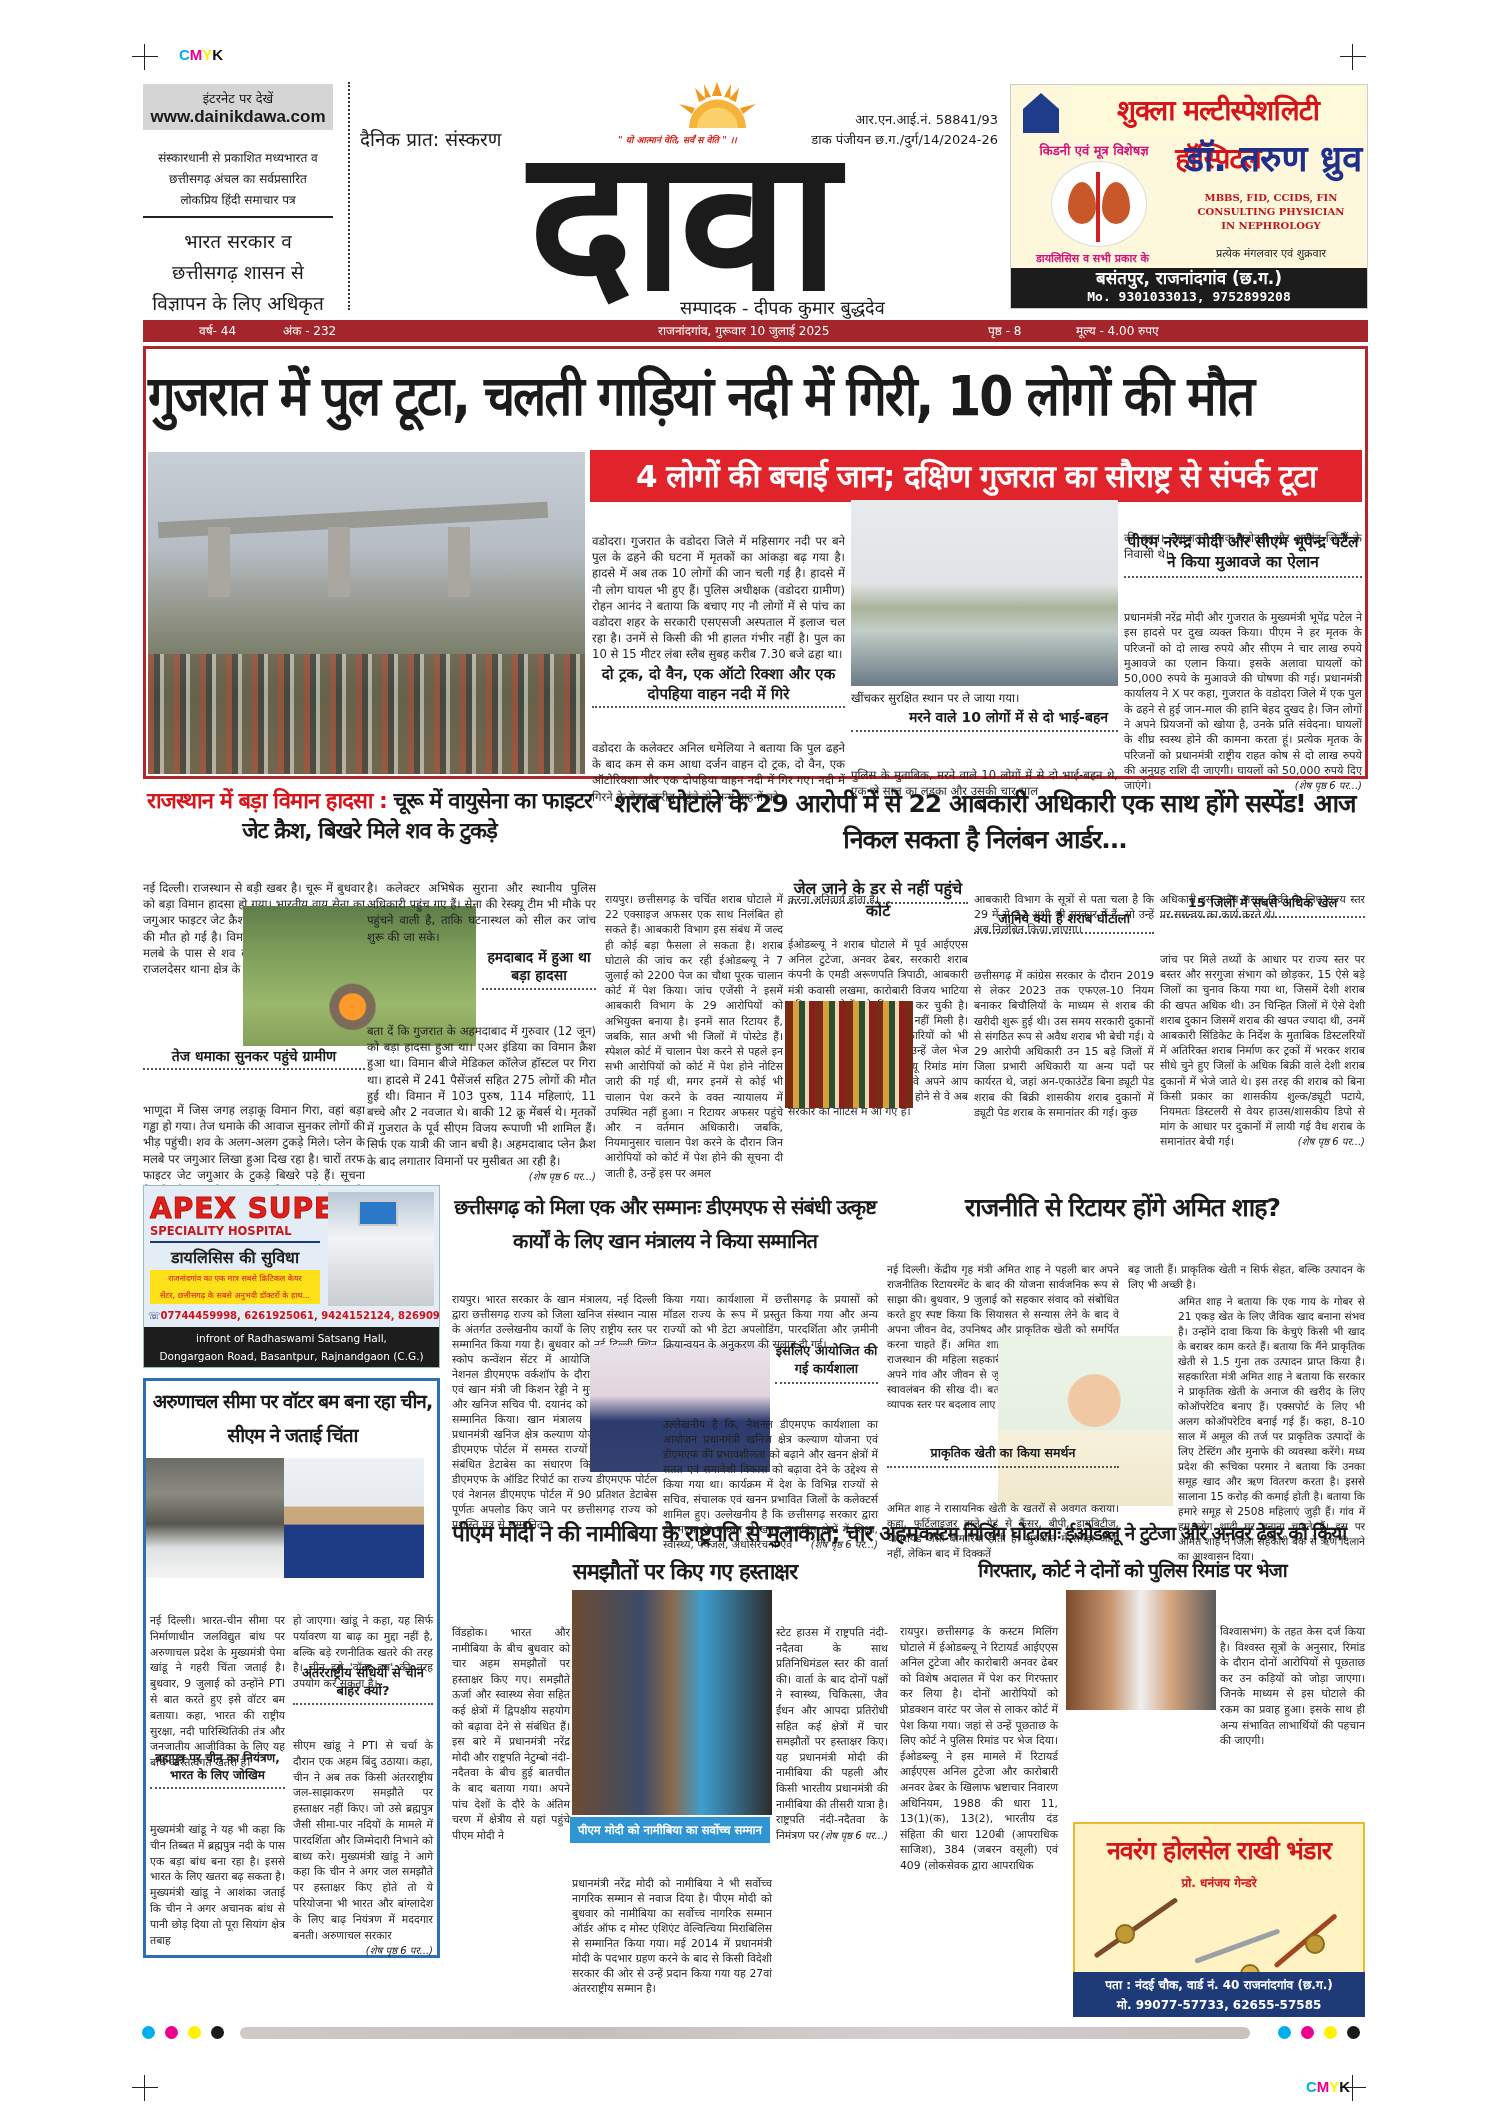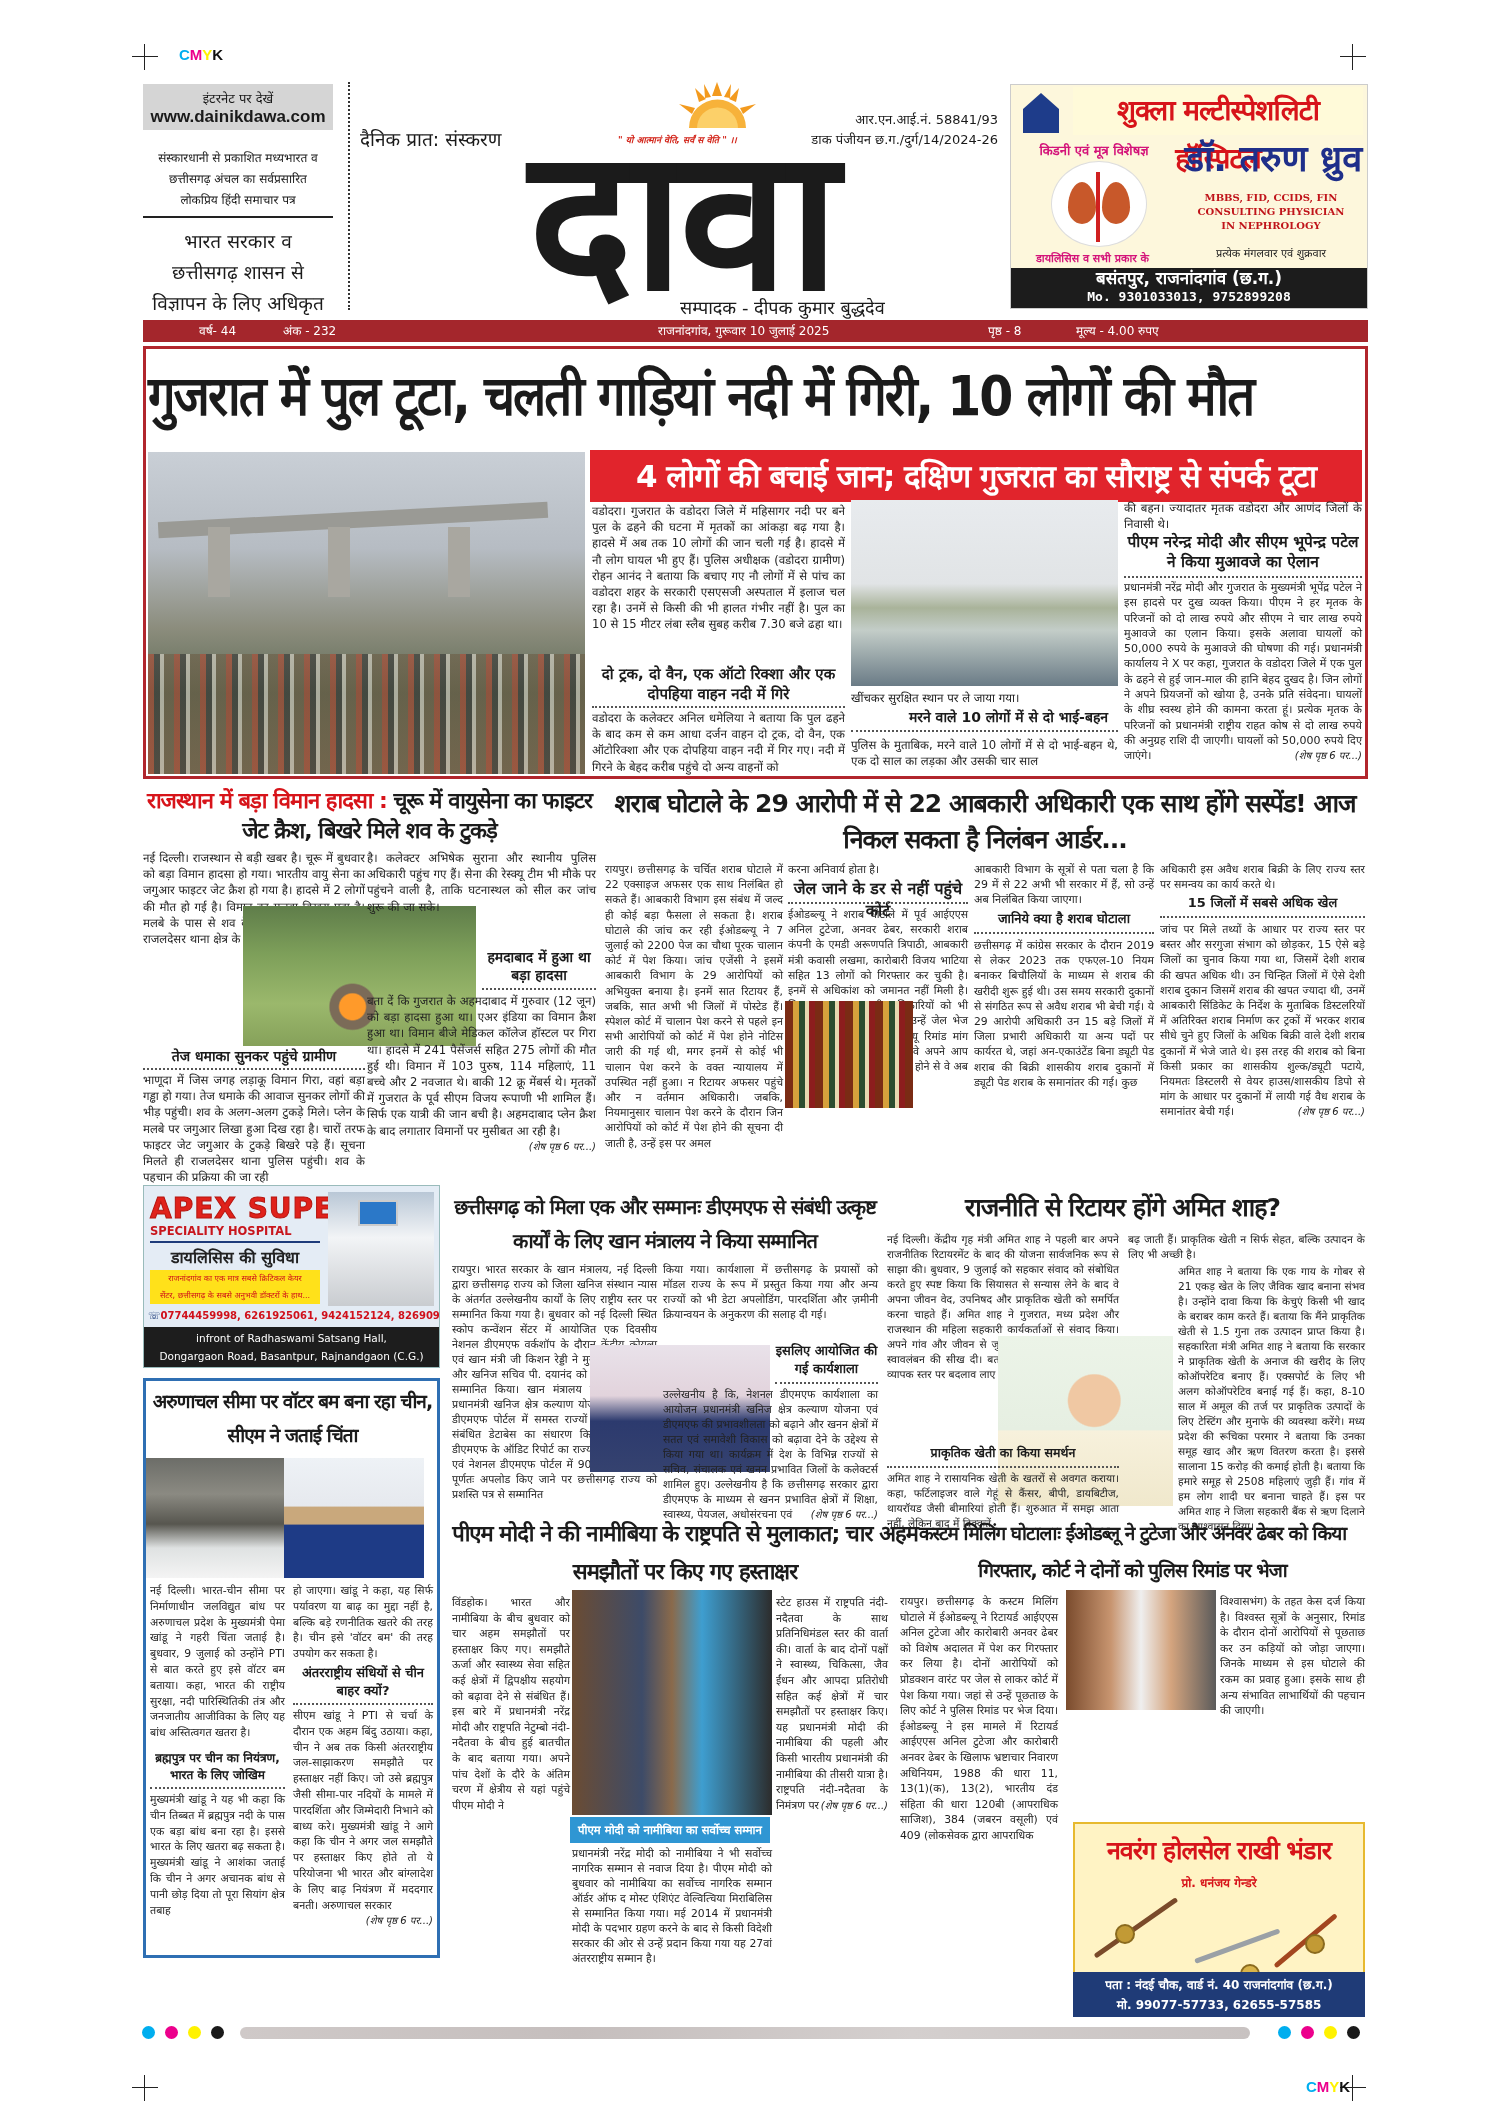--- a/index.html
+++ b/index.html
@@ -57,21 +57,21 @@
   .strip span { position: absolute; top: 0; }
 
   
   .lead-box { left: 143px; top: 346px; width: 1225px; height: 433px; border: 3px solid #b1262d; border-top-width: 3px; }
   .lead-head { left: 148px; top: 352px; width: 1216px; font-family: "DejaVu Sans", sans-serif; font-weight: 900; font-size: 49px; line-height: 80px; letter-spacing: -2px; color: #1b1b1b; transform: scaleY(1.12); transform-origin: top left; white-space: nowrap; }
   .lead-photo { left: 148px; top: 452px; width: 437px; height: 322px; background: linear-gradient(180deg,#c9cfd6 0%,#b6bcc3 30%,#8b8c7c 55%,#5f6b57 75%,#7b745d 100%); overflow: hidden; }
   .lead-photo .bridge { position: absolute; left: 10px; top: 60px; width: 390px; height: 16px; background: #9a9a95; transform: rotate(-3deg); }
   .lead-photo .pier { position: absolute; top: 75px; width: 22px; height: 70px; background: #a9a7a0; }
   .lead-photo .crowd { position: absolute; left: 0; bottom: 0; width: 100%; height: 120px; background: repeating-linear-gradient(90deg,#b3412a 0 6px,#2d2d2d 6px 12px,#e8e2d6 12px 16px,#6b5a41 16px 26px); opacity: .55; }
   .subhead-red { left: 590px; top: 450px; width: 772px; height: 52px; background: #e1242c; color: #fff; font-weight: 900; font-size: 31px; text-align: center; line-height: 52px; letter-spacing: -1px; white-space: nowrap; }
-  .col { position: absolute; font-size: 11.6px; line-height: 16.2px; text-align: justify; font-family: "DejaVu Sans", sans-serif; color: #222; }
+  .col { position: absolute; font-size: 11.6px; line-height: 16.2px; text-align: justify; font-family: "DejaVu Sans", sans-serif; color: #222; margin-top: 30px; }
   .shead { position: absolute; font-weight: 900; font-size: 17px; line-height: 22px; text-align: center; color: #1b1b1b; }
   .dotted-sep { position: absolute; height: 0; border-top: 2px dotted #555; }
   .lead-mid-photo { left: 851px; top: 500px; width: 137px; height: 185px; }
   .ph { position: absolute; overflow: hidden; }
   .ph-bridge { background: linear-gradient(180deg,#e8ebee 0%,#e1e4e6 45%,#a9b39a 58%,#c3cdc8 70%,#6a7b86 100%); }
   .caption { position: absolute; font-size: 11.6px; line-height: 16px; }
   .cont { font-style: italic; font-size: 10px; float: right; }
 
   
   .big-head { position: absolute; font-weight: 900; font-family: "DejaVu Sans", sans-serif; color: #1b1b1b; letter-spacing: -1px; text-align: center; }

